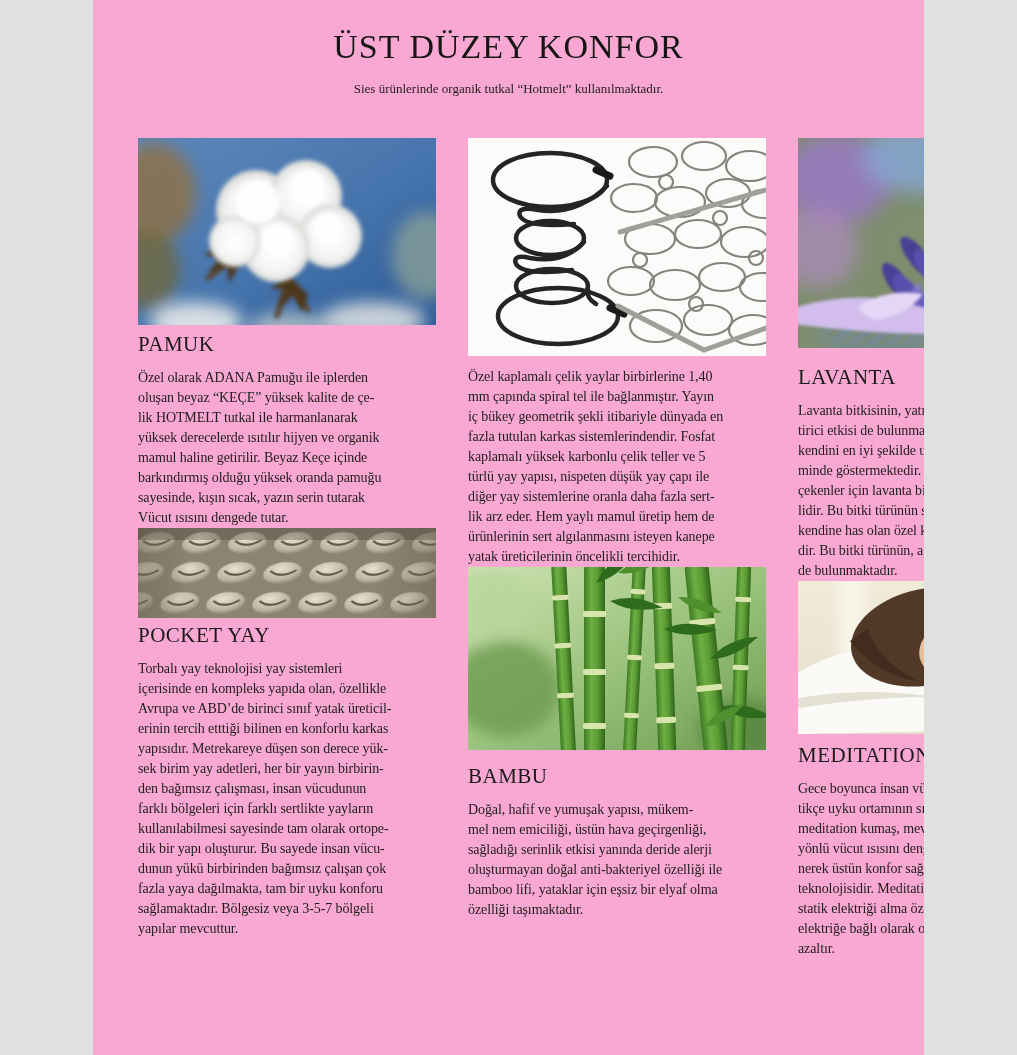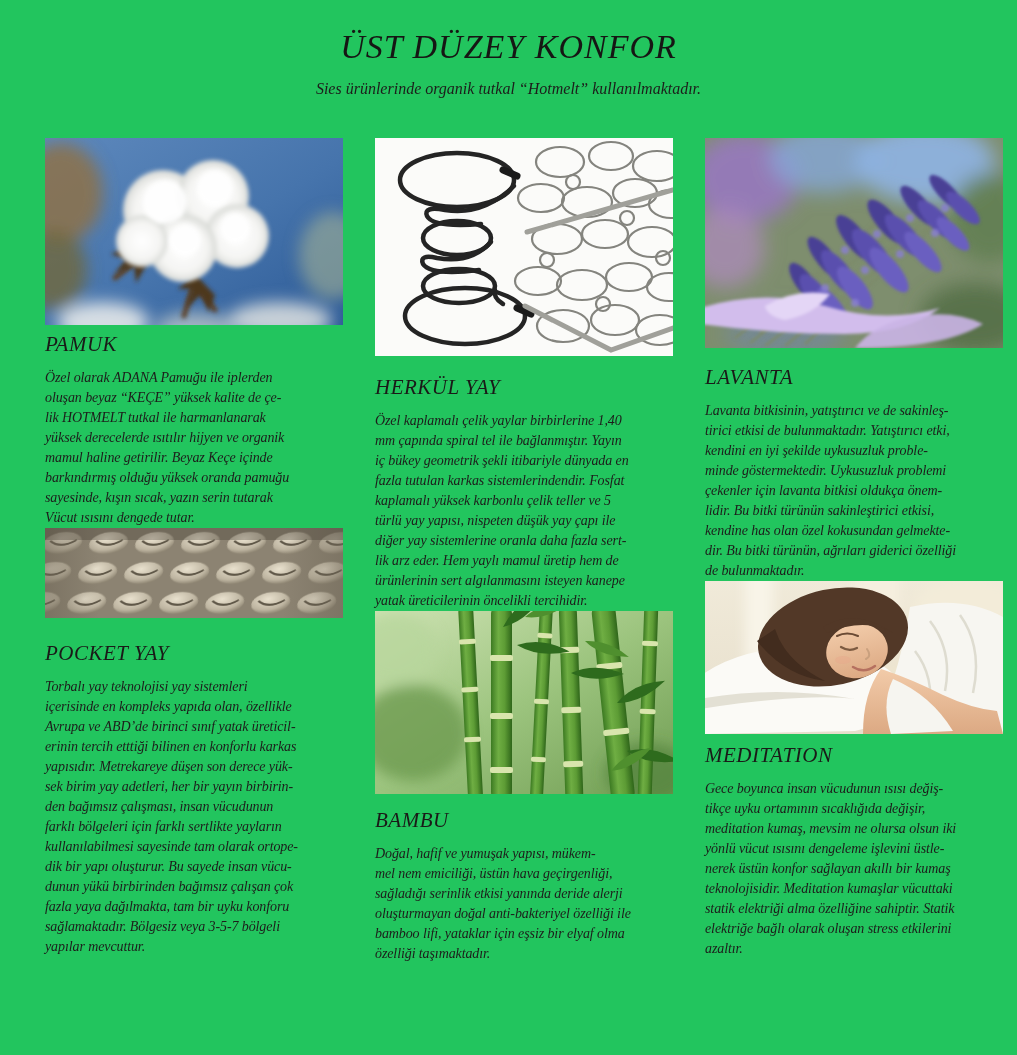--- a/index.html
+++ b/index.html
@@ -1,32 +1,32 @@
 <!DOCTYPE html>
 <html><head>
 <meta charset="utf-8">
 <style>
   html,body{margin:0;padding:0;background:#dfe1df;}
   .page{
-    width:1017px;height:1055px;background:#22c55e;
+    width:831px;height:1055px;background:#f9a8d4;
     font-family:"Liberation Serif", serif;color:#1d1d1b;
-    overflow:hidden;position:relative;margin:0 auto;font-style:italic;
+    overflow:hidden;position:relative;margin:0 auto;
   }
   header{text-align:center;padding-top:27px;}
   h1{font-size:34px;font-weight:400;letter-spacing:1px;margin:0;line-height:40px;color:#161614;}
-  .subtitle{font-size:16px;margin:10px 0 0;line-height:24px;}
+  .subtitle{font-size:13px;margin:10px 0 0;line-height:24px;}
   .grid{display:grid;grid-template-columns:298px 298px 298px;column-gap:32px;padding:0 38px 0 45px;margin-top:37px;}
   .col{min-width:0;}
   figure.photo{margin:0;overflow:hidden;line-height:0;}
   figure.photo svg{display:block;width:100%;height:100%;}
   h2{font-size:21px;font-weight:400;margin:0;line-height:26px;letter-spacing:.5px;color:#1a1a18;}
   .body{font-size:14px;line-height:20px;margin:11px 0 0;white-space:pre;letter-spacing:-.1px;}
   .h-pamuk{margin-top:6px}
   .fig-pocket{margin-top:13px}
-  .h-pocket{margin-top:22px}
+  .h-pocket{margin-top:4px}
   .h-herkul{margin-top:18px}
   .fig-bambu{margin-top:18px}
   .h-bambu{margin-top:13px}
   .h-lavanta{margin-top:16px}
   .fig-meditation{margin-top:17px}
   .h-meditation{margin-top:8px}
 </style>
 </head>
 <body>
 
@@ -185,21 +185,20 @@
               <circle cx="172" cy="122" r="7"></circle>
               <circle cx="228" cy="166" r="7"></circle>
               <circle cx="288" cy="120" r="7"></circle>
           </g>
           <g fill="none" stroke="#a0a09a" stroke-width="5" stroke-linecap="round">
             <path d="M150 168 L236 212 L298 190"></path>
             <path d="M152 94 L298 52"></path>
           </g>
         </svg>
       </figure>
-      <h2 class="h-herkul">HERKÜL YAY</h2>
       <p class="body">Özel kaplamalı çelik yaylar birbirlerine 1,40
 mm çapında spiral tel ile bağlanmıştır. Yayın
 iç bükey geometrik şekli itibariyle dünyada en
 fazla tutulan karkas sistemlerindendir. Fosfat
 kaplamalı yüksek karbonlu çelik teller ve 5
 türlü yay yapısı, nispeten düşük yay çapı ile
 diğer yay sistemlerine oranla daha fazla sert-
 lik arz eder. Hem yaylı mamul üretip hem de
 ürünlerinin sert algılanmasını isteyen kanepe
 yatak üreticilerinin öncelikli tercihidir.</p>

